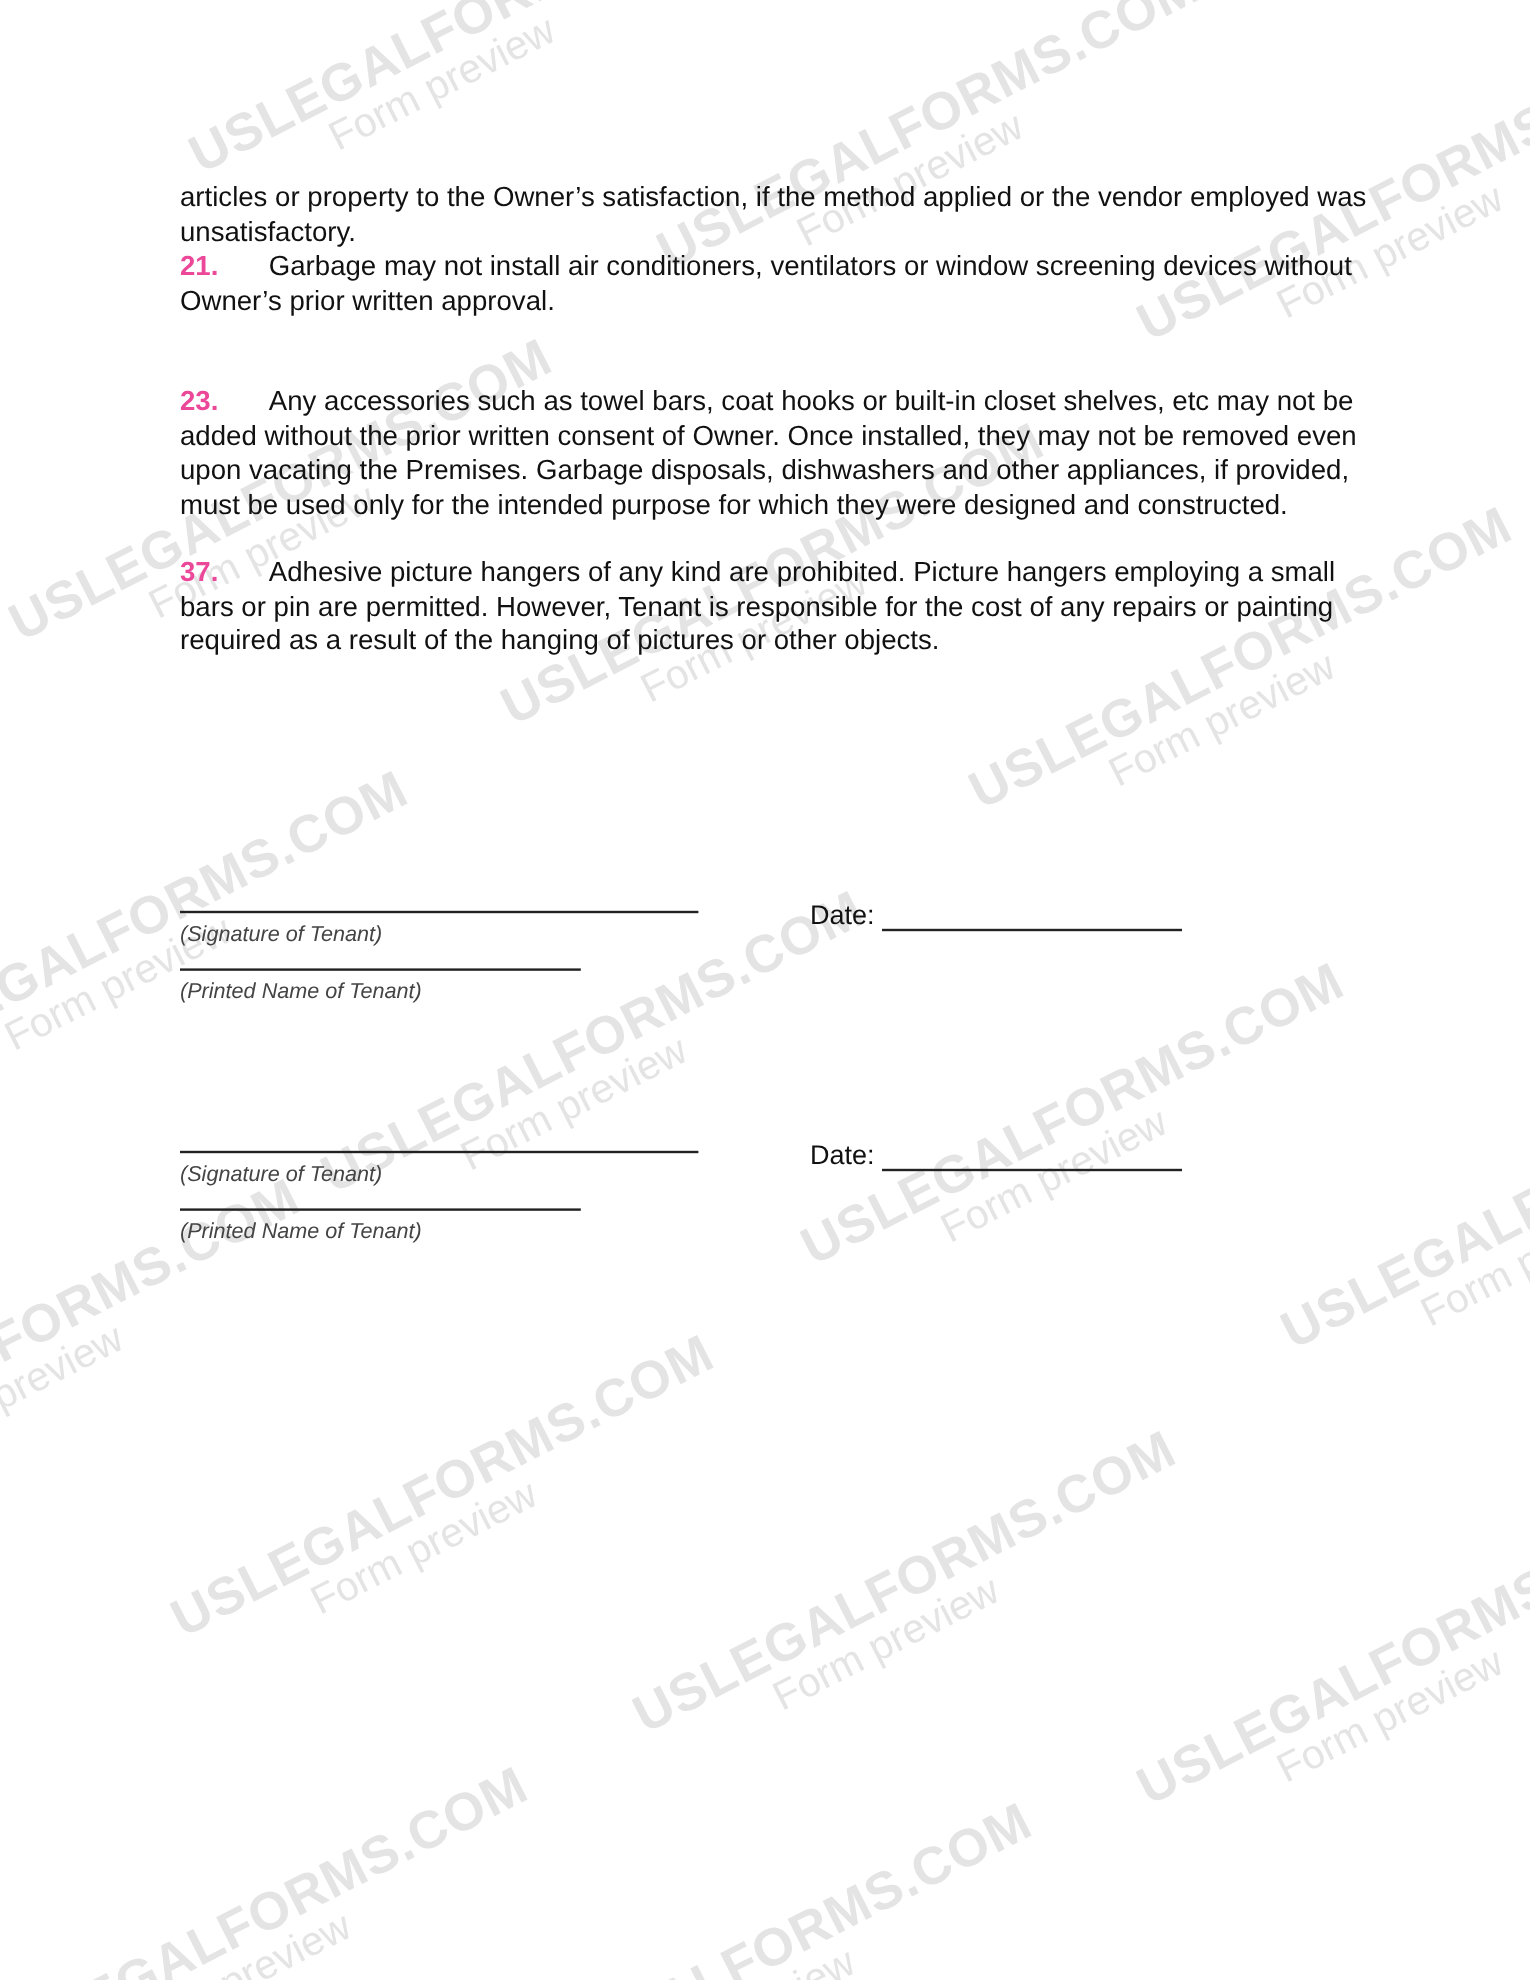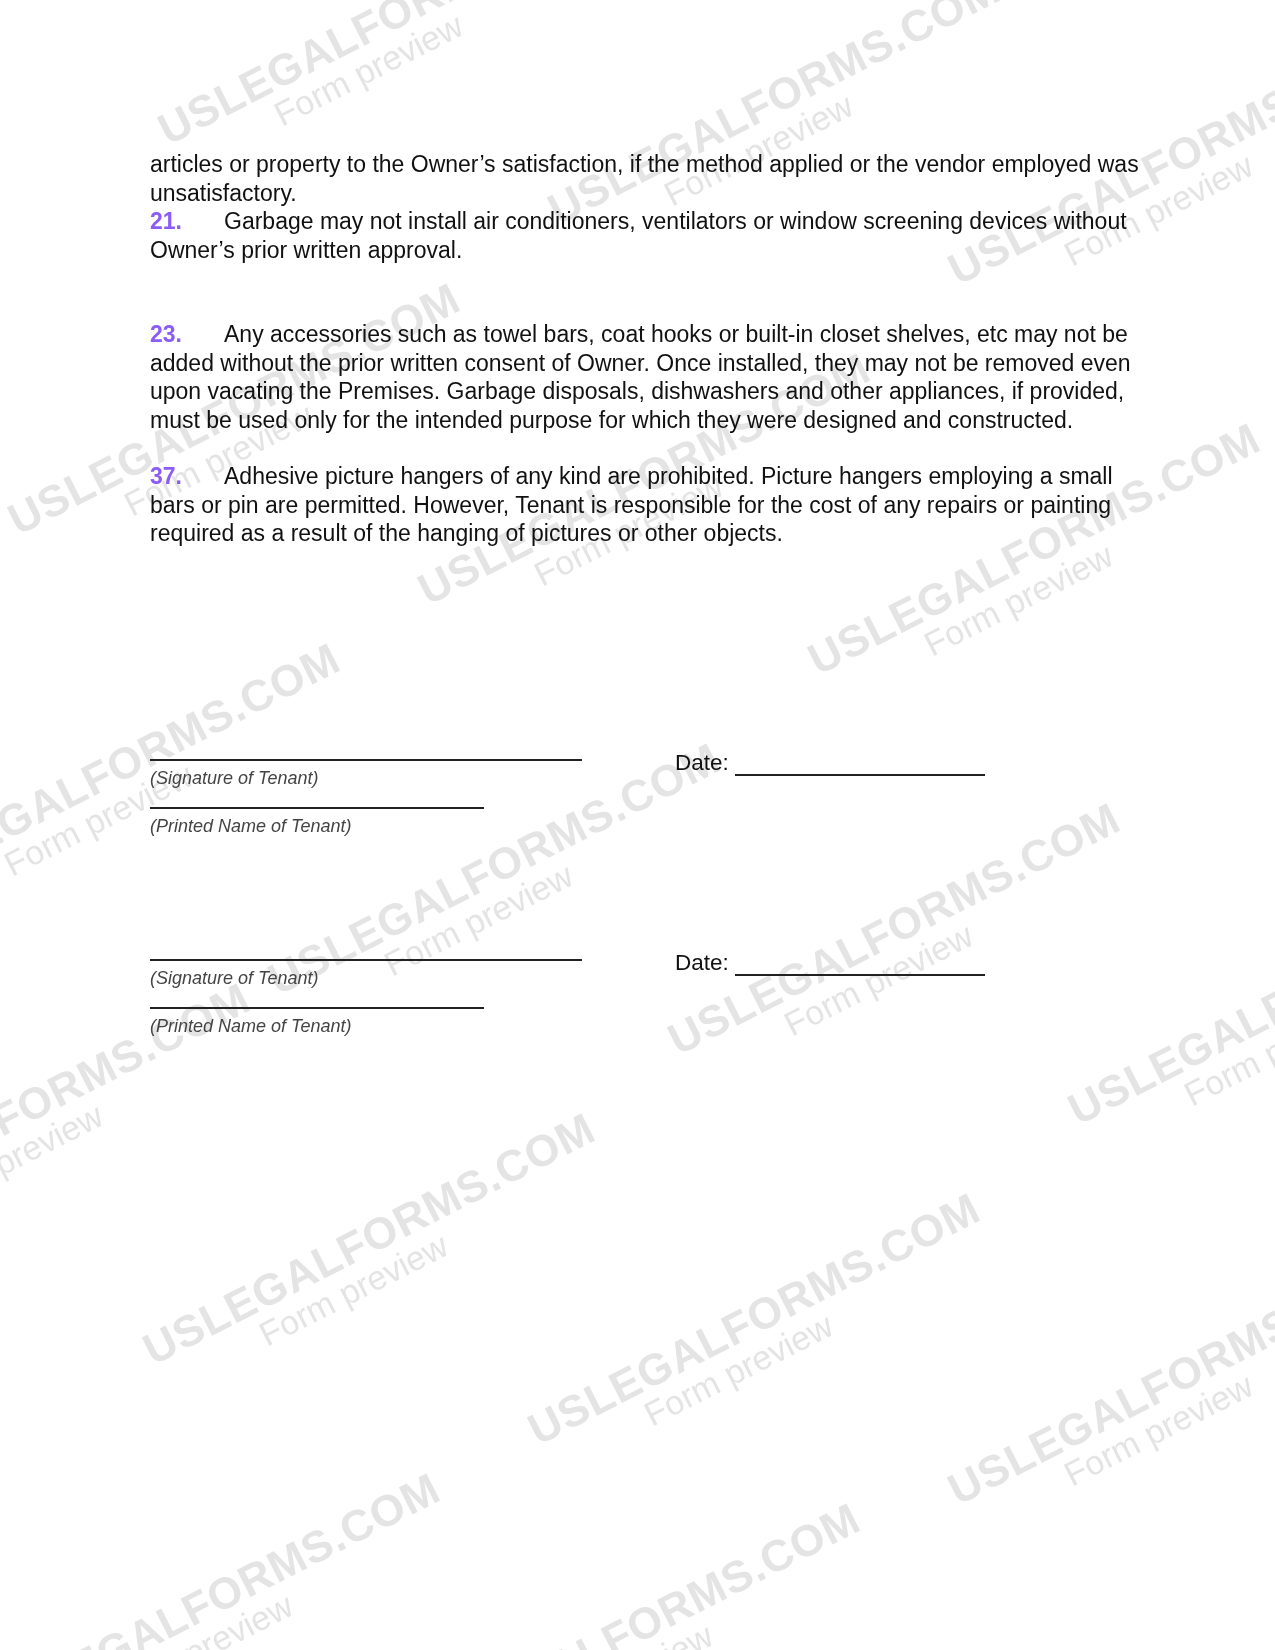--- a/index.html
+++ b/index.html
@@ -6,21 +6,21 @@
   body { width:1275px; height:1650px; position:relative; overflow:hidden;
          font-family:"Liberation Sans", sans-serif; color:#111; }
   .wm { position:absolute; transform:rotate(-27deg); transform-origin:left top;
         color:#e4e4e4; font-family:"Liberation Sans", sans-serif; pointer-events:none; z-index:0; }
   .wm .big { font-size:44px; font-weight:bold; letter-spacing:1px; display:block; white-space:nowrap; }
   .wm .small { font-size:34px; display:block; margin-left:110px; margin-top:-6px; white-space:nowrap; }
   .content { position:absolute; left:150px; top:150px; width:990px; z-index:1;
              font-size:23px; line-height:28.5px; }
   .para { margin:0; }
   .gap { height:28px; }
-  .num { font-weight:bold; color:#8b5cf6; display:inline-block; width:74px; }
+  .num { font-weight:bold; color:#ec4899; display:inline-block; width:74px; }
   .heading { font-weight:bold; margin-top:28px; }
   .sig-block { position:absolute; left:150px; z-index:1; font-size:18px; }
   .line { border-bottom:2px solid #222; display:inline-block; }
   .label { font-style:italic; color:#444; }
   .date { position:absolute; left:675px; z-index:1; font-size:22.5px; }
 </style>
 </head>
 <body>
 
 <div class="wm" style="left:150px;top:110px;">

